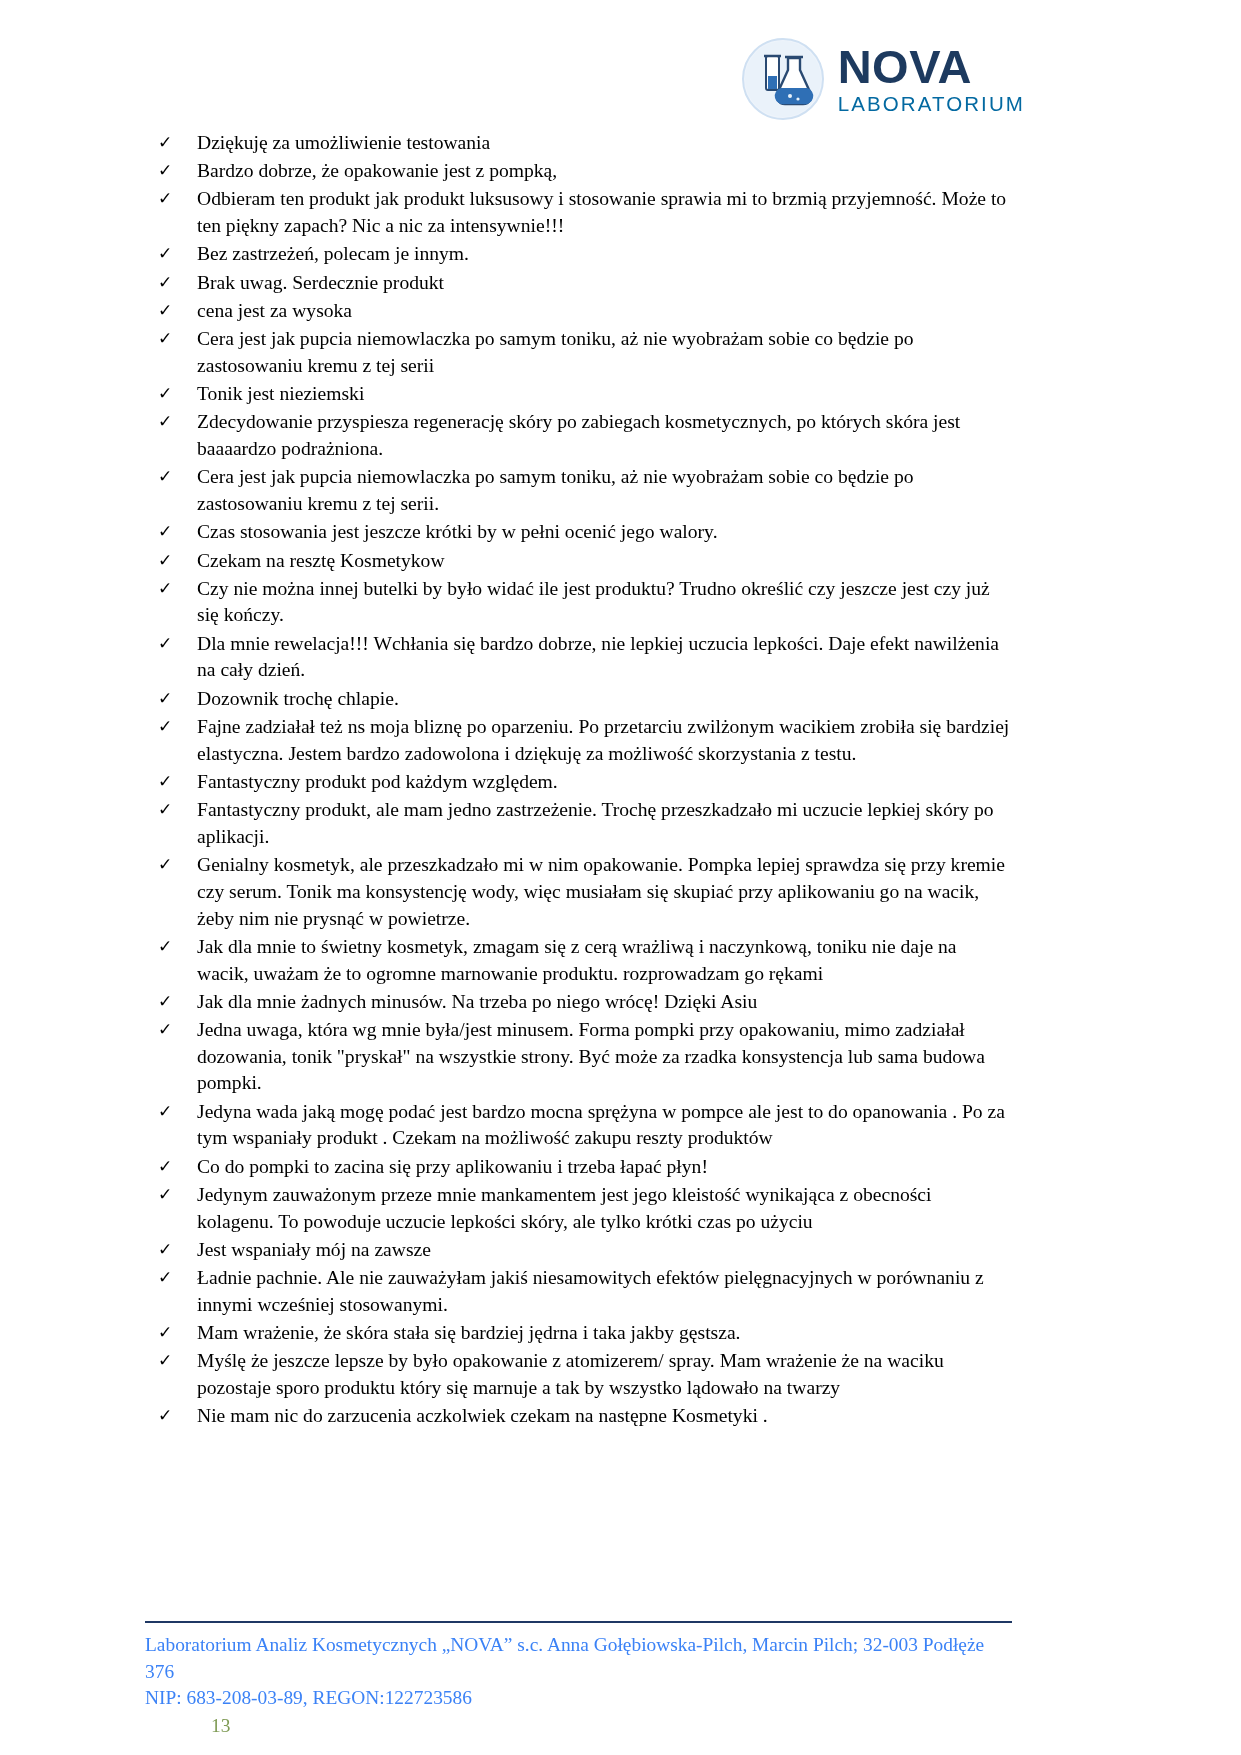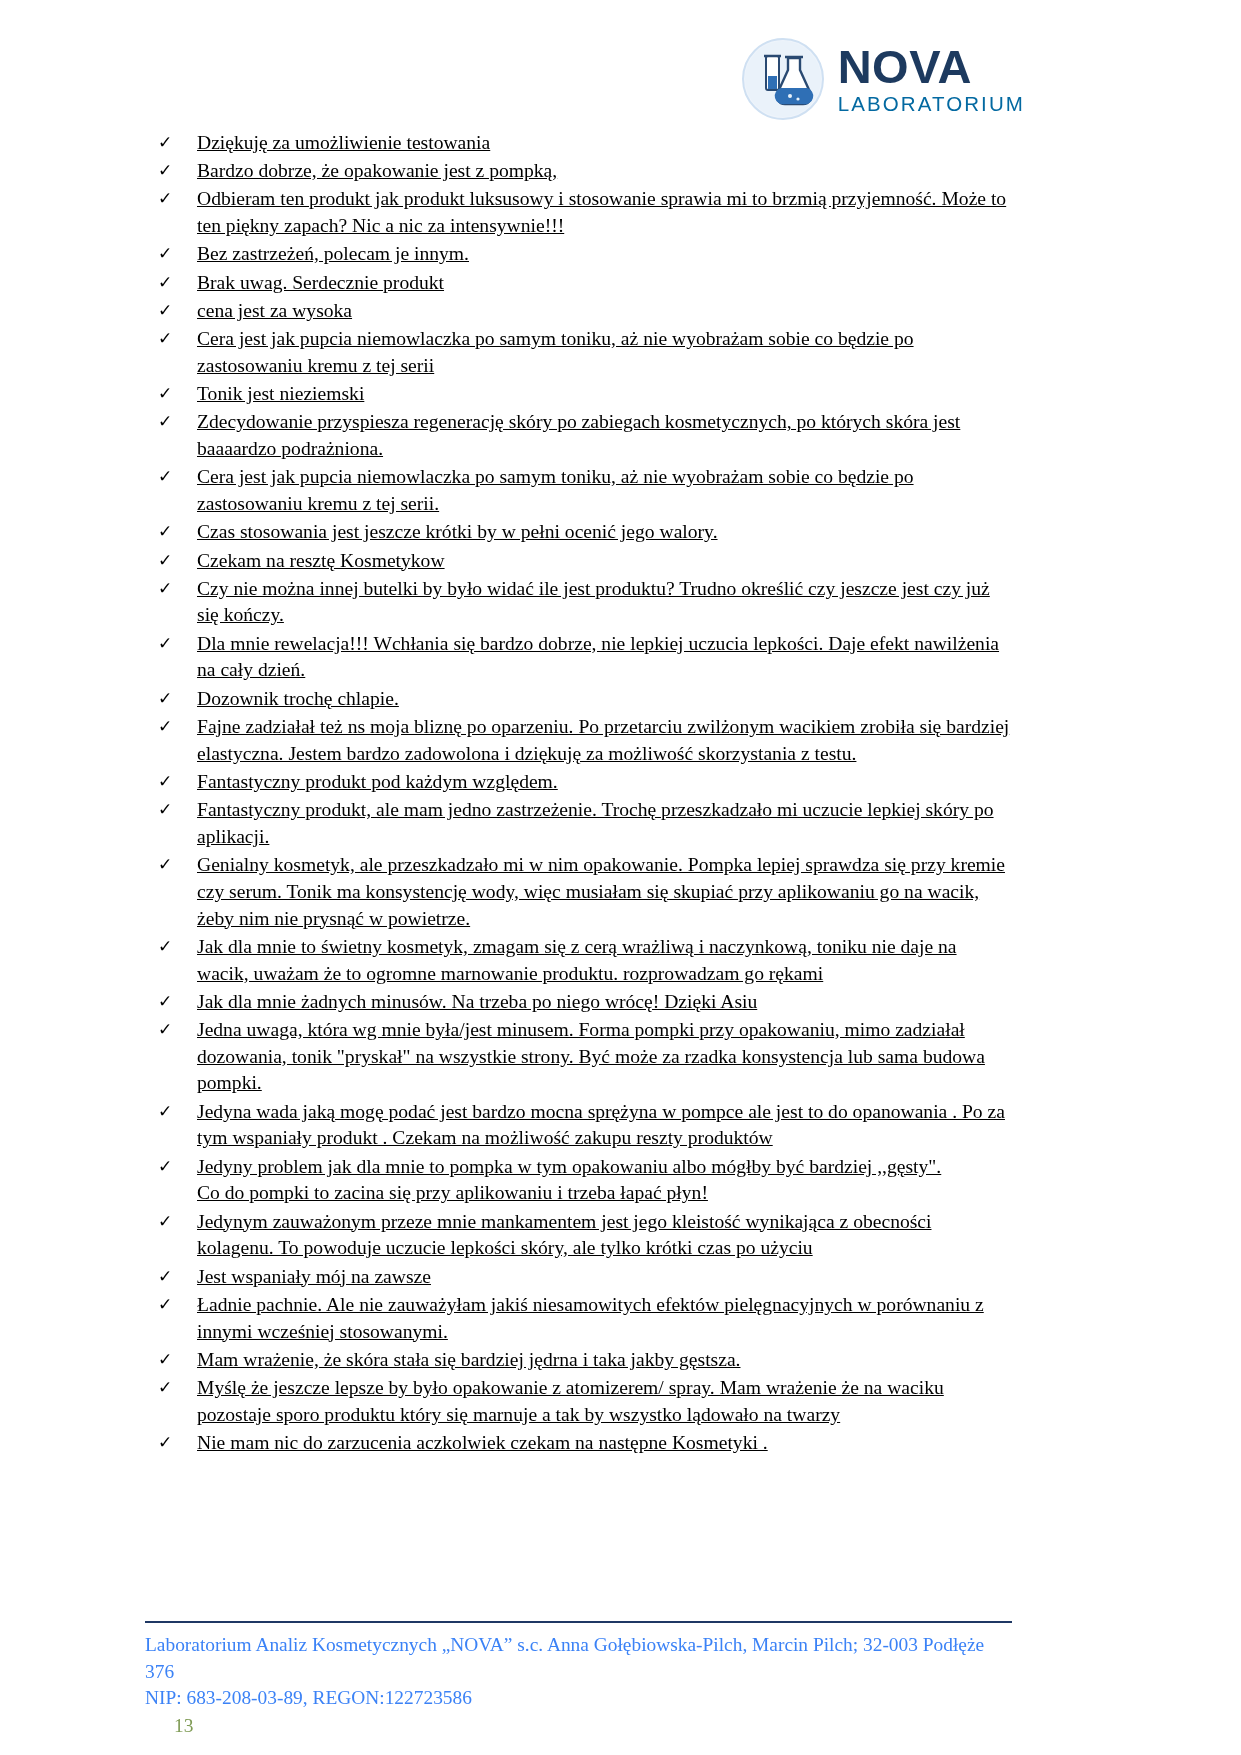--- a/index.html
+++ b/index.html
@@ -12,21 +12,20 @@
     min-height: 1755px;
     font-family: "Liberation Serif", serif;
     color: #000000;
     position: relative;
   }
   .page {
     width: 1130px;
     min-height: 1755px;
     position: relative;
     box-sizing: border-box;
-    text-decoration: underline;
   }
 
   
   .header {
     height: 130px;
     position: relative;
   }
   .logo-wrap {
     position: absolute;
     right: 105px;
@@ -106,21 +105,21 @@
     border-top: 2.5px solid #1f3864;
     margin-bottom: 9px;
   }
   .footer-text {
     font-size: 19.4px;
     line-height: 1.35;
     color: #3b82f6;
   }
   .page-number {
     margin-top: 4px;
-    margin-left: 29px;
+    margin-left: 66px;
     font-size: 19.4px;
     color: #7f9b55;
     font-family: "Liberation Serif", serif;
   }
 </style>
 </head>
 <body>
 
 <div class="page">
 
@@ -237,21 +236,20 @@
         <li>
           <span class="tick">✓</span>
           <span class="li-line">Jedna uwaga, która wg mnie była/jest minusem. Forma pompki przy opakowaniu, mimo zadziałał dozowania, tonik "pryskał" na wszystkie strony. Być może za rzadka konsystencja lub sama budowa pompki.</span>
         </li>
         <li>
           <span class="tick">✓</span>
           <span class="li-line">Jedyna wada jaką mogę podać jest bardzo mocna sprężyna w pompce ale jest to do opanowania . Po za tym wspaniały produkt . Czekam na możliwość zakupu reszty produktów</span>
         </li>
         <li>
           <span class="tick">✓</span>
-          <span class="li-line">Jedyny problem jak dla mnie to pompka w tym opakowaniu  albo mógłby być bardziej ,,gęsty".</span>
           <span class="li-line">Co do pompki to zacina się przy aplikowaniu i trzeba łapać płyn!</span>
         </li>
         <li>
           <span class="tick">✓</span>
           <span class="li-line">Jedynym zauważonym przeze mnie mankamentem jest jego kleistość wynikająca z obecności kolagenu. To powoduje uczucie lepkości skóry, ale tylko krótki czas po użyciu</span>
         </li>
         <li>
           <span class="tick">✓</span>
           <span class="li-line">Jest wspaniały mój na zawsze</span>
         </li>

